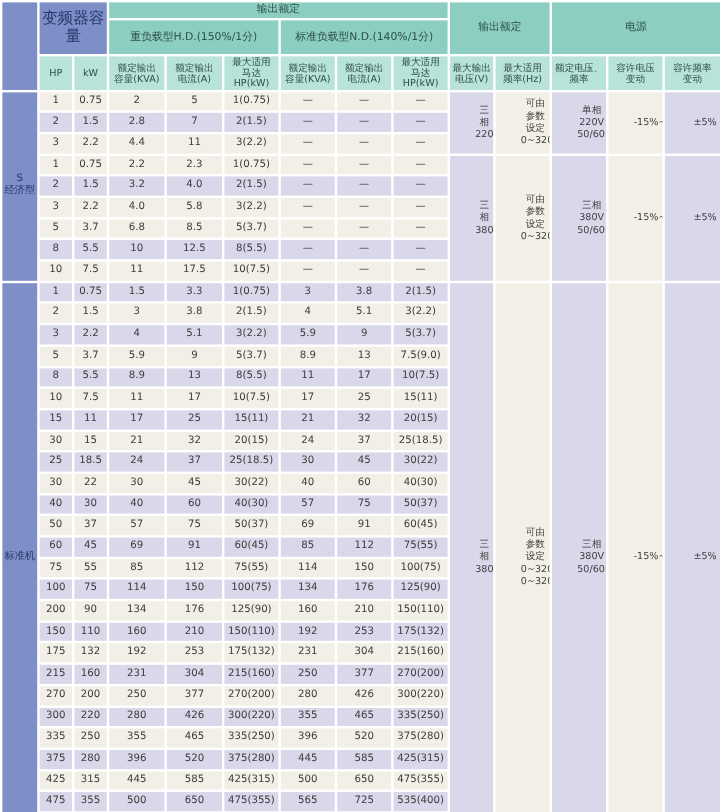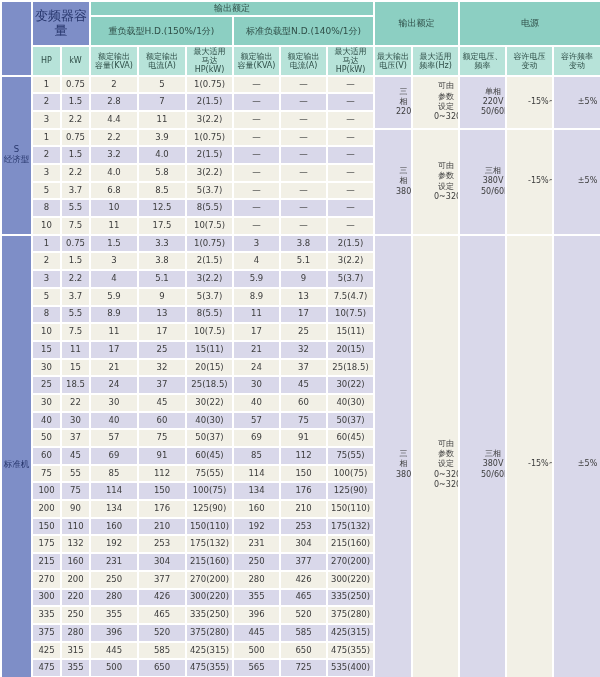--- a/index.html
+++ b/index.html
@@ -137,21 +137,21 @@
         <td class="cream">11</td>
         <td class="cream">3(2.2)</td>
         <td class="cream">—</td>
         <td class="cream">—</td>
         <td class="cream">—</td>
       </tr>
       <tr>
         <td class="cream">1</td>
         <td class="cream">0.75</td>
         <td class="cream">2.2</td>
-        <td class="cream">3.9</td>
+        <td class="cream">2.3</td>
         <td class="cream">1(0.75)</td>
         <td class="cream">—</td>
         <td class="cream">—</td>
         <td class="cream">—</td>
         <td class="lav info" rowspan="6">三相
 380V</td>
         <td class="cream info" rowspan="6">可由
 参数
 设定
 0~320Hz</td>
@@ -253,21 +253,21 @@
         <td class="lav">5(3.7)</td>
       </tr>
       <tr>
         <td class="cream">5</td>
         <td class="cream">3.7</td>
         <td class="cream">5.9</td>
         <td class="cream">9</td>
         <td class="cream">5(3.7)</td>
         <td class="cream">8.9</td>
         <td class="cream">13</td>
-        <td class="cream">7.5(4.7)</td>
+        <td class="cream">7.5(9.0)</td>
       </tr>
       <tr>
         <td class="lav">8</td>
         <td class="lav">5.5</td>
         <td class="lav">8.9</td>
         <td class="lav">13</td>
         <td class="lav">8(5.5)</td>
         <td class="lav">11</td>
         <td class="lav">17</td>
         <td class="lav">10(7.5)</td>

